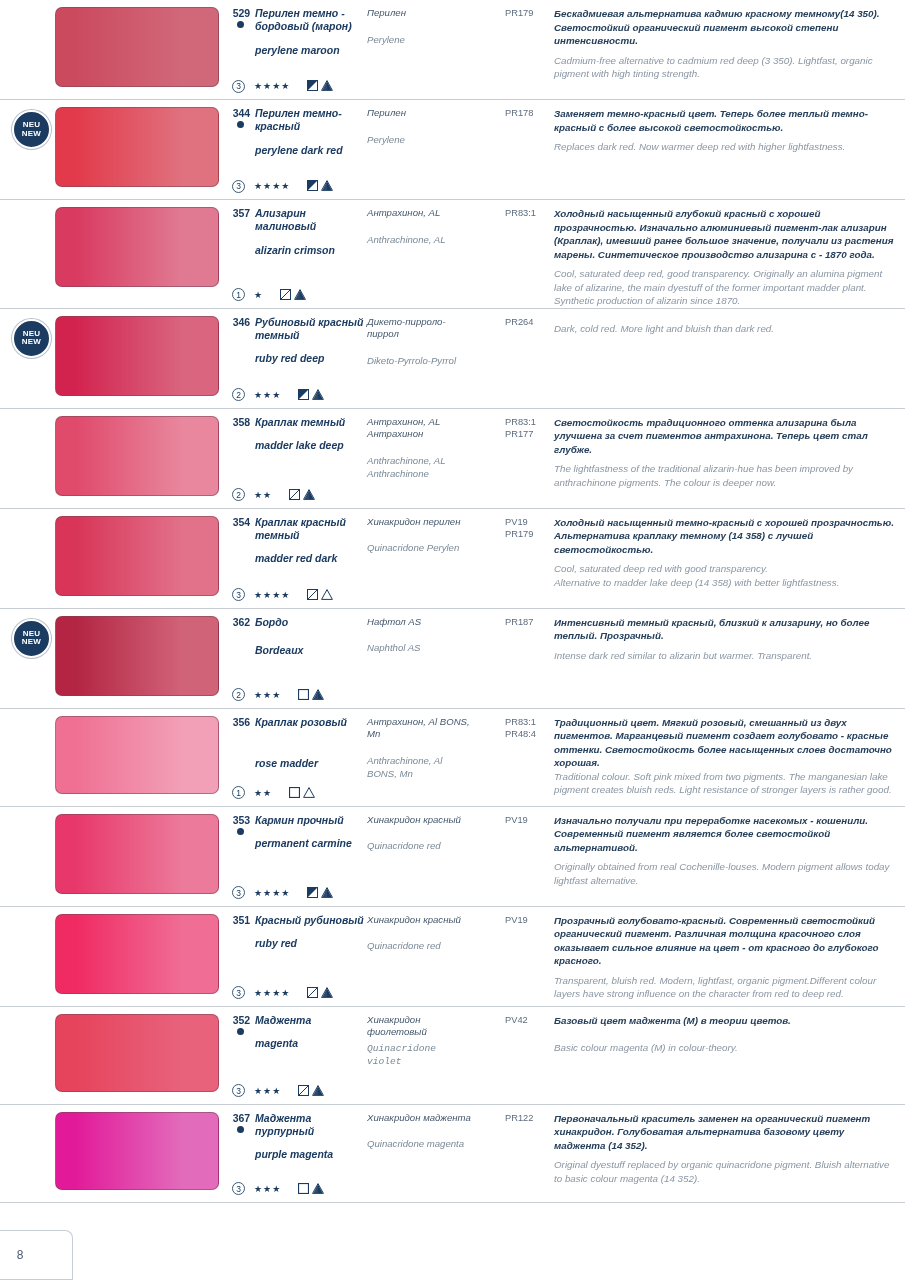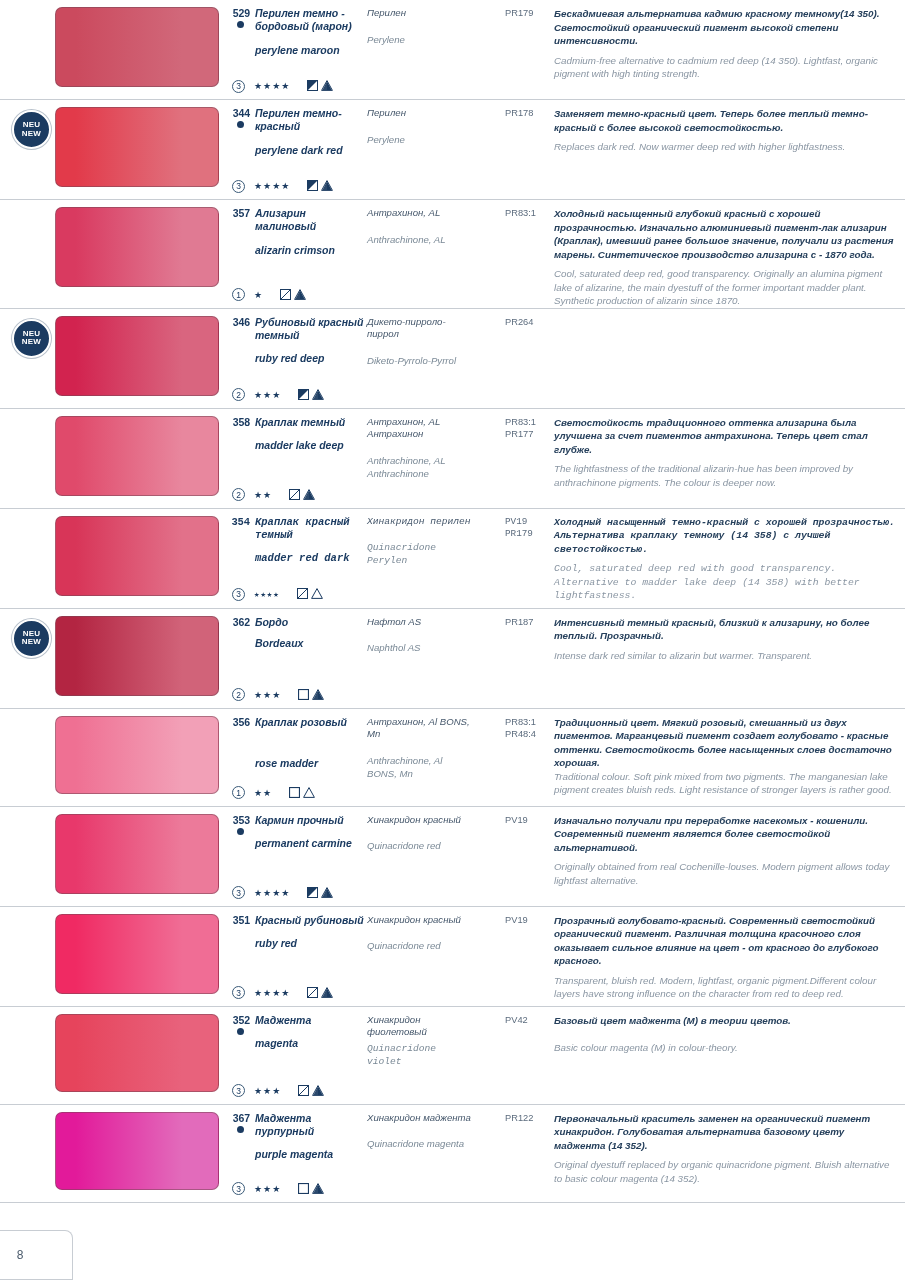--- a/index.html
+++ b/index.html
@@ -170,21 +170,21 @@
               </div>
             </div>
           </div>
           <div class="chem">
             <div class="ru">Перилен</div>
             <div class="en" style="margin-top: 14px;">Perylene</div>
           </div>
           <div class="pidx" style="white-space: pre-line;">PR179</div>
           <div class="desc">
             <div class="ru">Бескадмиевая альтернатива кадмию красному темному(14 350). Светостойкий органический пигмент высокой степени интенсивности.</div>
-            <div class="en" style="margin-top: 6px; white-space: pre-line;">Cadmium-free alternative to cadmium red deep (14 350). Lightfast, organic pigment with high tinting strength.</div>
+            <div class="en" style="margin-top: 6px; white-space: pre-line;">Cadmium-free alternative to cadmium red deep (3 350). Lightfast, organic pigment with high tinting strength.</div>
           </div>
         </div>
       </div>
       <div class="row" style="min-height: 100px;">
         <div class="badge-col">
           <div class="neu-badge">
             <span>NEU</span>
             <span>NEW</span>
           </div>
         </div>
@@ -297,20 +297,21 @@
                   </svg></span>
               </div>
             </div>
           </div>
           <div class="chem">
             <div class="ru">Дикето-пирроло-пиррол</div>
             <div class="en" style="margin-top: 14px;">Diketo-Pyrrolo-Pyrrol</div>
           </div>
           <div class="pidx" style="white-space: pre-line;">PR264</div>
           <div class="desc">
+            <div class="en" style="margin-top: 6px; white-space: pre-line;">Dark, cold red. More light and bluish than dark red.</div>
           </div>
         </div>
       </div>
       <div class="row" style="min-height: 100px;">
         <div class="badge-col"></div>
         <div class="swatch-col">
           <div class="swatch" style="height: 80px; background: linear-gradient(90deg, rgb(224, 74, 107) 0%, rgb(224, 74, 107) 12%, rgb(232, 135, 158) 78%, rgb(232, 135, 158) 100%);"></div>
         </div>
         <div class="info-col">
           <div class="names" style="position: relative; padding-bottom: 20px;">
@@ -339,21 +340,21 @@
             <div class="ru">Антрахинон, AL Антрахинон</div>
             <div class="en" style="margin-top: 14px;">Anthrachinone, AL Anthrachinone</div>
           </div>
           <div class="pidx" style="white-space: pre-line;">PR83:1 PR177</div>
           <div class="desc">
             <div class="ru">Светостойкость традиционного оттенка ализарина была улучшена за счет пигментов антрахинона. Теперь цвет стал глубже.</div>
             <div class="en" style="margin-top: 6px; white-space: pre-line;">The lightfastness of the traditional alizarin-hue has been improved by anthrachinone pigments. The colour is deeper now.</div>
           </div>
         </div>
       </div>
-      <div class="row" style="min-height: 100px; font-family: Liberation Mono, monospace;">
+      <div class="row" style="min-height: 100px;">
         <div class="badge-col"></div>
         <div class="swatch-col">
           <div class="swatch" style="height: 80px; background: linear-gradient(90deg, rgb(216, 53, 88) 0%, rgb(216, 53, 88) 12%, rgb(226, 113, 138) 78%, rgb(226, 113, 138) 100%);"></div>
         </div>
         <div class="info-col">
           <div class="names" style="position: relative; padding-bottom: 20px;">
             <div class="numline">
               <div class="num">354</div>
               <div class="ru-name">Краплак красный темный</div>
             </div>
@@ -393,21 +394,21 @@
         </div>
         <div class="swatch-col">
           <div class="swatch" style="height: 80px; background: linear-gradient(90deg, rgb(179, 37, 66) 0%, rgb(179, 37, 66) 12%, rgb(209, 99, 121) 78%, rgb(209, 99, 121) 100%);"></div>
         </div>
         <div class="info-col">
           <div class="names" style="position: relative; padding-bottom: 20px;">
             <div class="numline">
               <div class="num">362</div>
               <div class="ru-name">Бордо</div>
             </div>
-            <div class="en-name" style="margin-top: 8px;">Bordeaux</div>
+            <div class="en-name" style="margin-top: 15px;">Bordeaux</div>
             <div class="rating" style="bottom: 4px; left: 8px;">
               <div class="series">2</div>
               <div class="stars">★★★</div>
               <div class="icons">
                 <span><svg width="11" height="11" viewBox="0 0 11 11">
                     <rect x="0.5" y="0.5" width="10" height="10" fill="#fff" stroke="#1b3b61" stroke-width="1.2"></rect>
                   </svg></span>
                 <span><svg width="12" height="11" viewBox="0 0 12 11">
                     <polygon points="6,0.6 11.4,10.4 0.6,10.4" fill="none" stroke="#1b3b61" stroke-width="1"></polygon>
                     <polygon points="6,1.2 10.6,10 6,10" fill="#1b3b61"></polygon>

